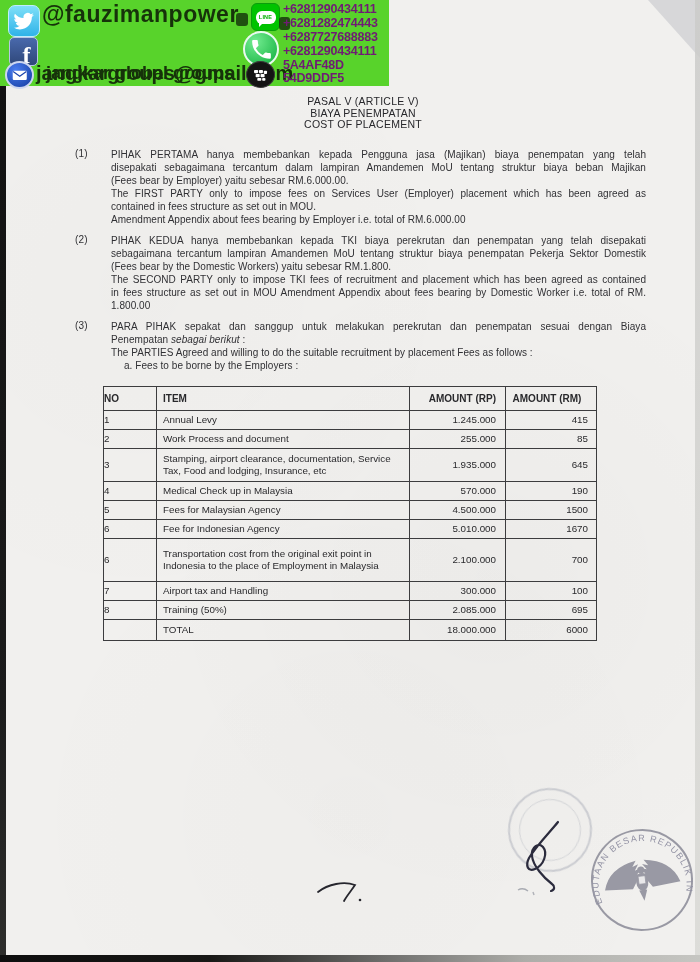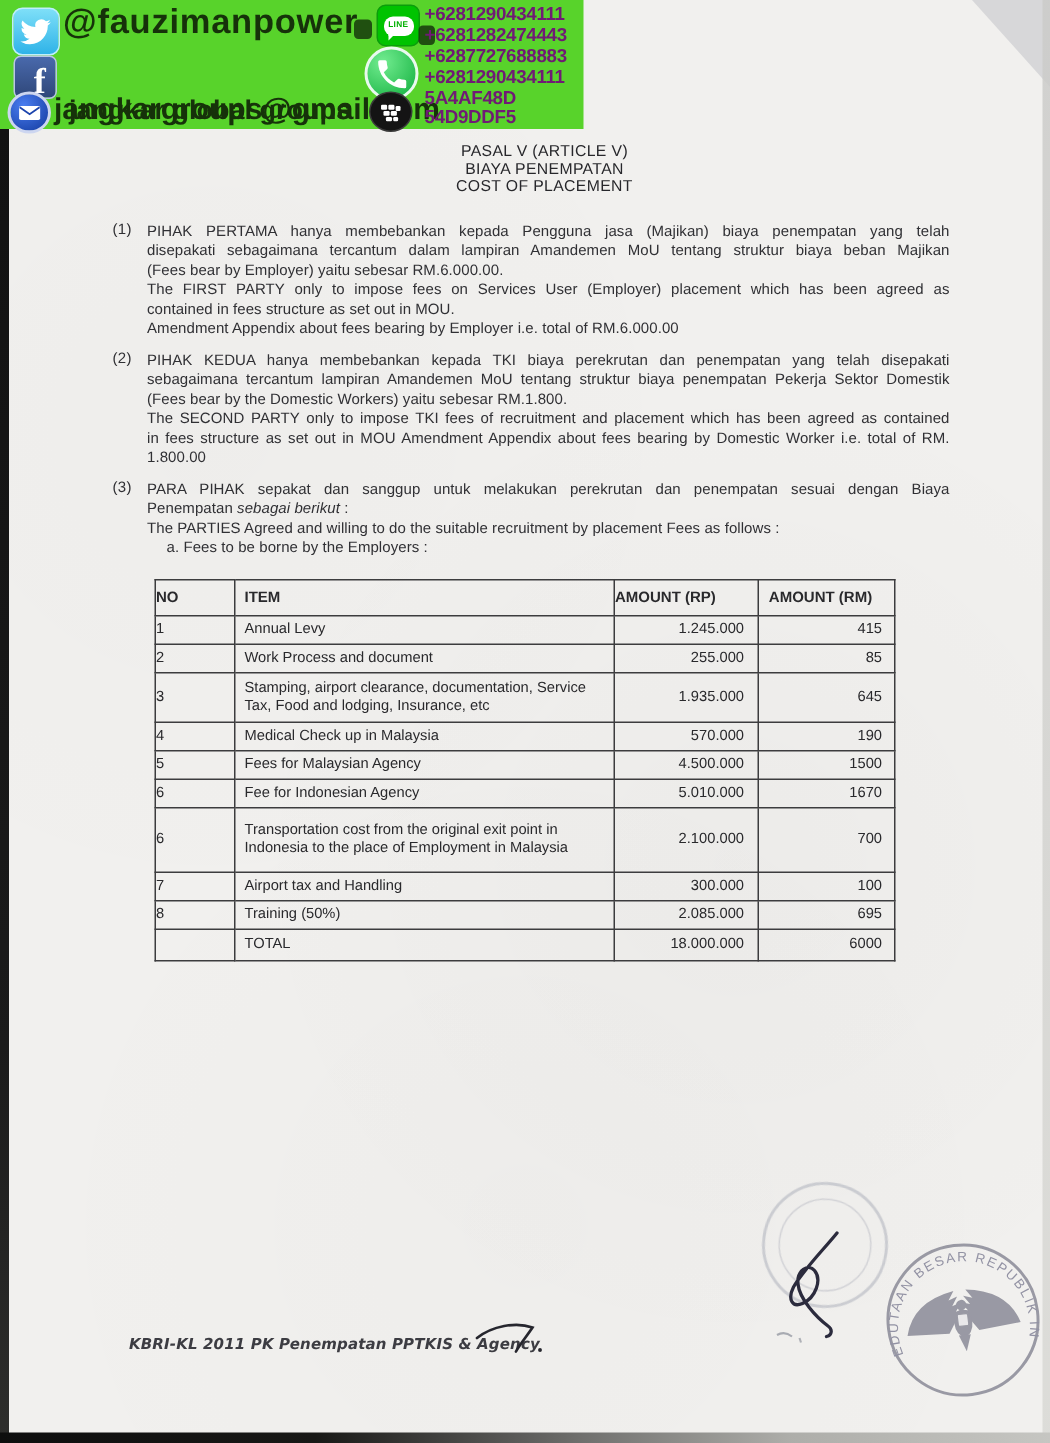--- a/index.html
+++ b/index.html
@@ -49,21 +49,21 @@
   .acct2{left:46px;top:35px;font-size:18px;margin-top:28px;}
   .acct3{left:36px;top:62px;font-size:20px;}
   .ph{position:absolute;left:283px;color:#701a75;font-weight:bold;font-size:12.5px;
       height:14px;line-height:14px;white-space:nowrap;letter-spacing:-.2px;}
 
   
   .title{position:absolute;left:98px;top:96px;width:530px;text-align:center;
          font-weight:normal;font-size:10.5px;line-height:11.5px;color:#27272b;letter-spacing:.25px;}
   .clause{position:absolute;left:75px;width:558px;font-size:10px;color:#303034;}
   .clause .num{position:absolute;left:0;top:0;width:20px;letter-spacing:.2px;}
-  .clause .lines{margin-left:23px;width:535px;}
+  .clause .lines{margin-left:36px;width:535px;}
   .ln{height:13px;line-height:13px;letter-spacing:.05px;white-space:normal;}
   .ln.j{text-align:justify;text-align-last:justify;}
   .indent-a{padding-left:13px;}
   .c1{top:148px;}.c2{top:234px;}.c3{top:320px;}
 
   table.fees{position:absolute;left:103px;top:386px;width:462px;border-collapse:collapse;
       font-size:9.8px;color:#29292c;table-layout:fixed;}
   .fees th,.fees td{border:1px solid #3c3c3e;padding:0;line-height:1.18;}
   .fees th{font-weight:bold;font-size:10px;text-align:center;height:21px;}
   .fees td{height:16px;vertical-align:middle;}
@@ -191,21 +191,21 @@
       <div class="ln">The PARTIES Agreed and willing to do the suitable recruitment by placement Fees as follows :</div>
       <div class="ln indent-a">a. Fees to be borne by the Employers :</div>
     </div>
   </div>
 
   <table class="fees">
     <thead>
       <tr>
         <th class="c-no">NO</th>
         <th class="c-item">ITEM</th>
-        <th class="c-rp" style="text-align:left">AMOUNT (RP)</th>
+        <th class="c-rp" style="text-align:right">AMOUNT (RP)</th>
         <th class="c-rm" style="text-align:center">AMOUNT (RM)</th>
       </tr>
     </thead>
     <tbody>
       <tr>
         <td class="c-no">1</td>
         <td class="c-item">Annual Levy</td>
         <td class="c-rp">1.245.000</td>
         <td class="c-rm">415</td>
       </tr>
@@ -259,21 +259,20 @@
       </tr>
       <tr class="h-t">
         <td class="c-no"></td>
         <td class="c-item">TOTAL</td>
         <td class="c-rp">18.000.000</td>
         <td class="c-rm">6000</td>
       </tr>
     </tbody>
   </table>
 
-  <div class="footer">KBRI-KL 2011 PK Penempatan PPTKIS &amp; Agency</div>
 
   <svg class="mark7" width="60" height="30" viewBox="0 0 60 30">
     <path d="M8 16 C18 8 34 5 45 9 C41 15 36 21 34 25" stroke="#26262e" stroke-width="1.8" fill="none" stroke-linecap="round"></path>
     <circle cx="50" cy="24" r="1.3" fill="#26262e"></circle>
   </svg>
 
   <div class="faint-stamp"></div>
 
   <svg class="sig" width="100" height="110" viewBox="0 0 100 110">
     <path d="M66 24 C58 34 44 48 37 60 C33 68 36 74 43 71 C52 67 56 55 51 49 C47 44 39 49 40 58 C41 68 52 80 60 86 C63 88 63 92 59 93" stroke="#2b2b3d" stroke-width="2.2" fill="none" stroke-linecap="round"></path>

